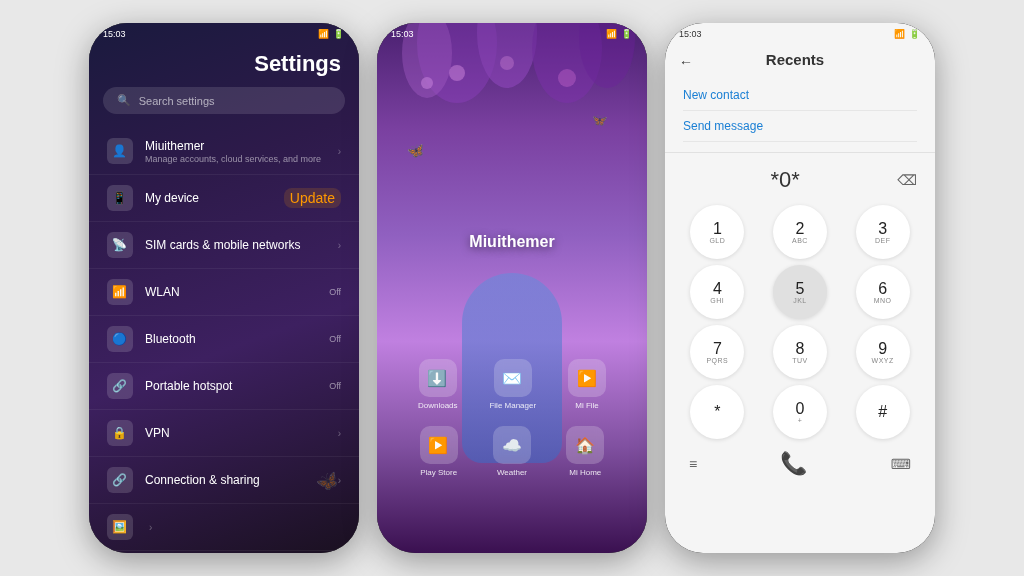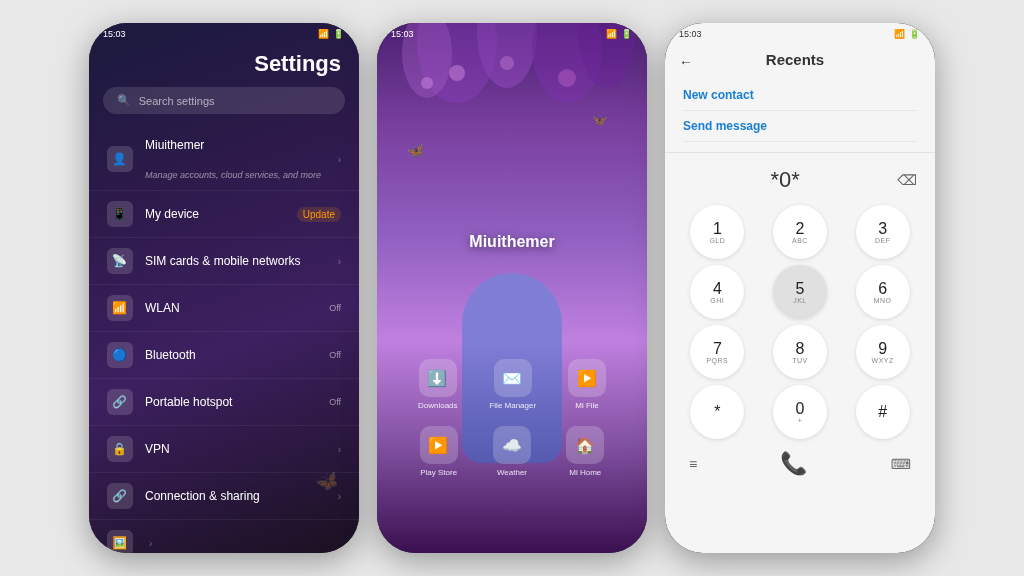--- a/index.html
+++ b/index.html
@@ -77,23 +77,23 @@
     .settings-item-icon {
       width: 26px; height: 26px;
       border-radius: 6px;
       background: rgba(255,255,255,0.15);
       display: flex; align-items: center; justify-content: center;
       font-size: 12px;
       flex-shrink: 0;
     }
     .settings-item-text { flex: 1; }
     .settings-item-title { font-size: 12px; color: #fff; font-weight: 500; }
-    .settings-item-sub { font-size: 9px; color: rgba(255,255,255,0.5); margin-top: 18px; font-style: italic; }
+    .settings-item-sub { font-size: 9px; color: rgba(255,255,255,0.5); margin-top: 1px; }
     .settings-item-right { font-size: 9px; color: rgba(255,255,255,0.5); }
-    .settings-item-right.update { color: #f90; font-size: 10px; background: rgba(255,160,0,0.15); padding: 2px 6px; border-radius: 8px; }
+    .settings-item-right.update { color: #f90; font-size: 14px; background: rgba(255,160,0,0.15); padding: 2px 6px; border-radius: 8px; }
     .settings-item-arrow { color: rgba(255,255,255,0.3); font-size: 10px; margin-left: 4px; }
     .decorative-butterfly {
       position: absolute;
       bottom: 60px;
       right: 20px;
       opacity: 0.4;
       font-size: 18px;
       transform: rotate(-20deg);
     }
 
@@ -185,21 +185,20 @@
     .recents-title { font-size: 15px; font-weight: 600; color: #333; flex: 1; text-align: center; }
     .recents-actions {
       padding: 6px 18px;
     }
     .recents-action {
       color: #1a7fd4;
       font-size: 12px;
       padding: 8px 0;
       border-bottom: 1px solid rgba(0,0,0,0.06);
       cursor: pointer;
-      font-weight: bold;
     }
     .dialer-input-area {
       display: flex;
       align-items: center;
       justify-content: center;
       padding: 10px 18px 6px;
       gap: 10px;
     }
     .dialer-number {
       font-size: 22px;

